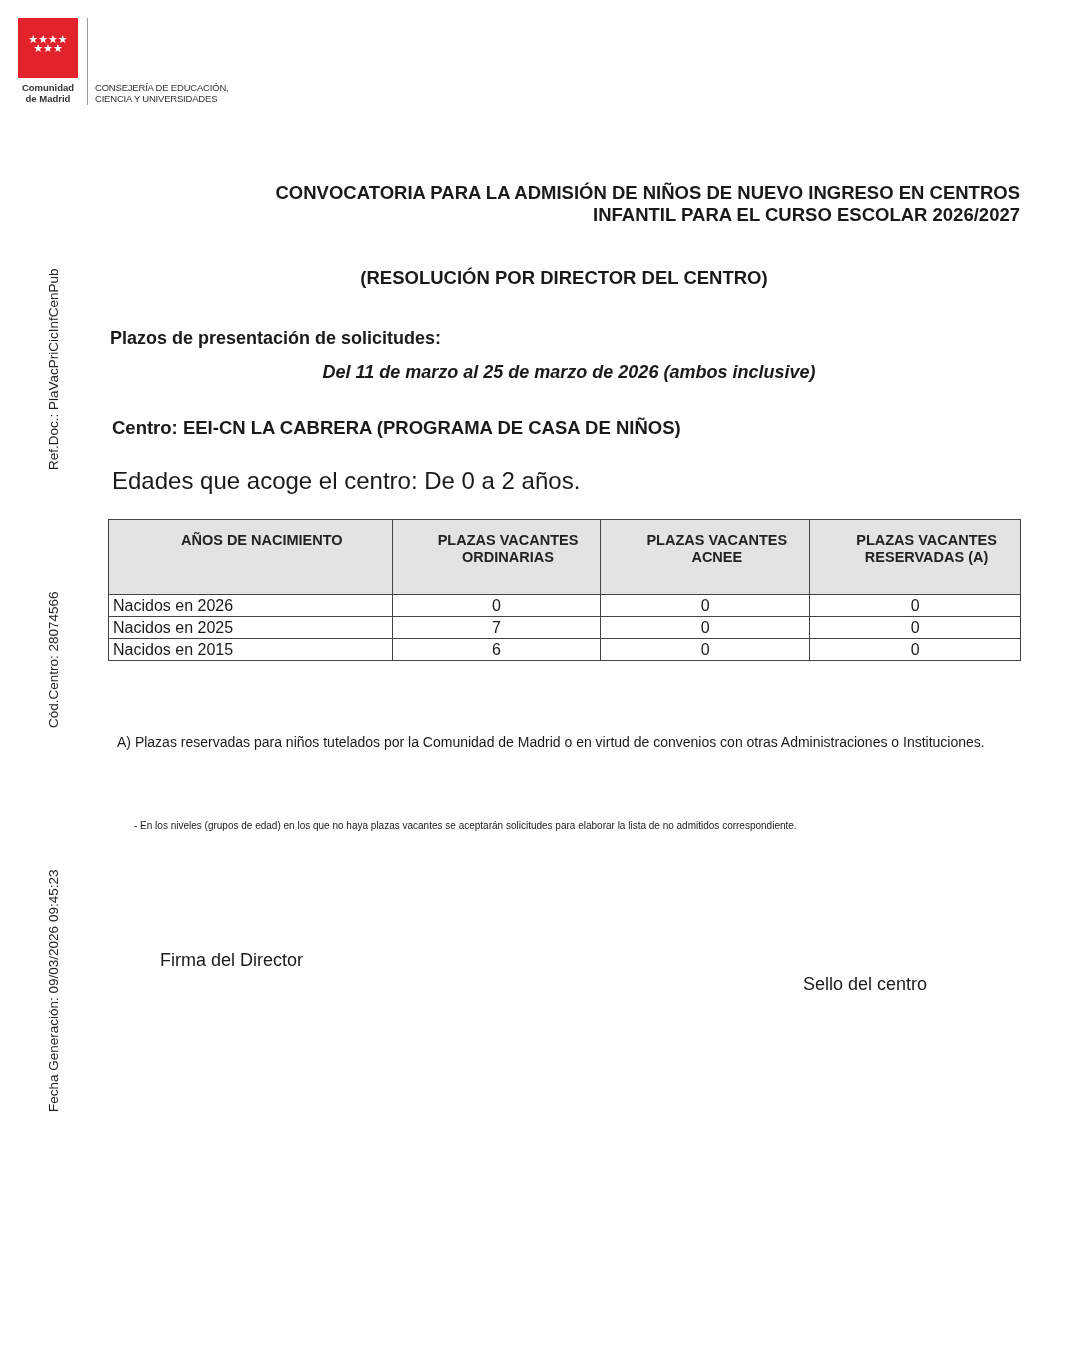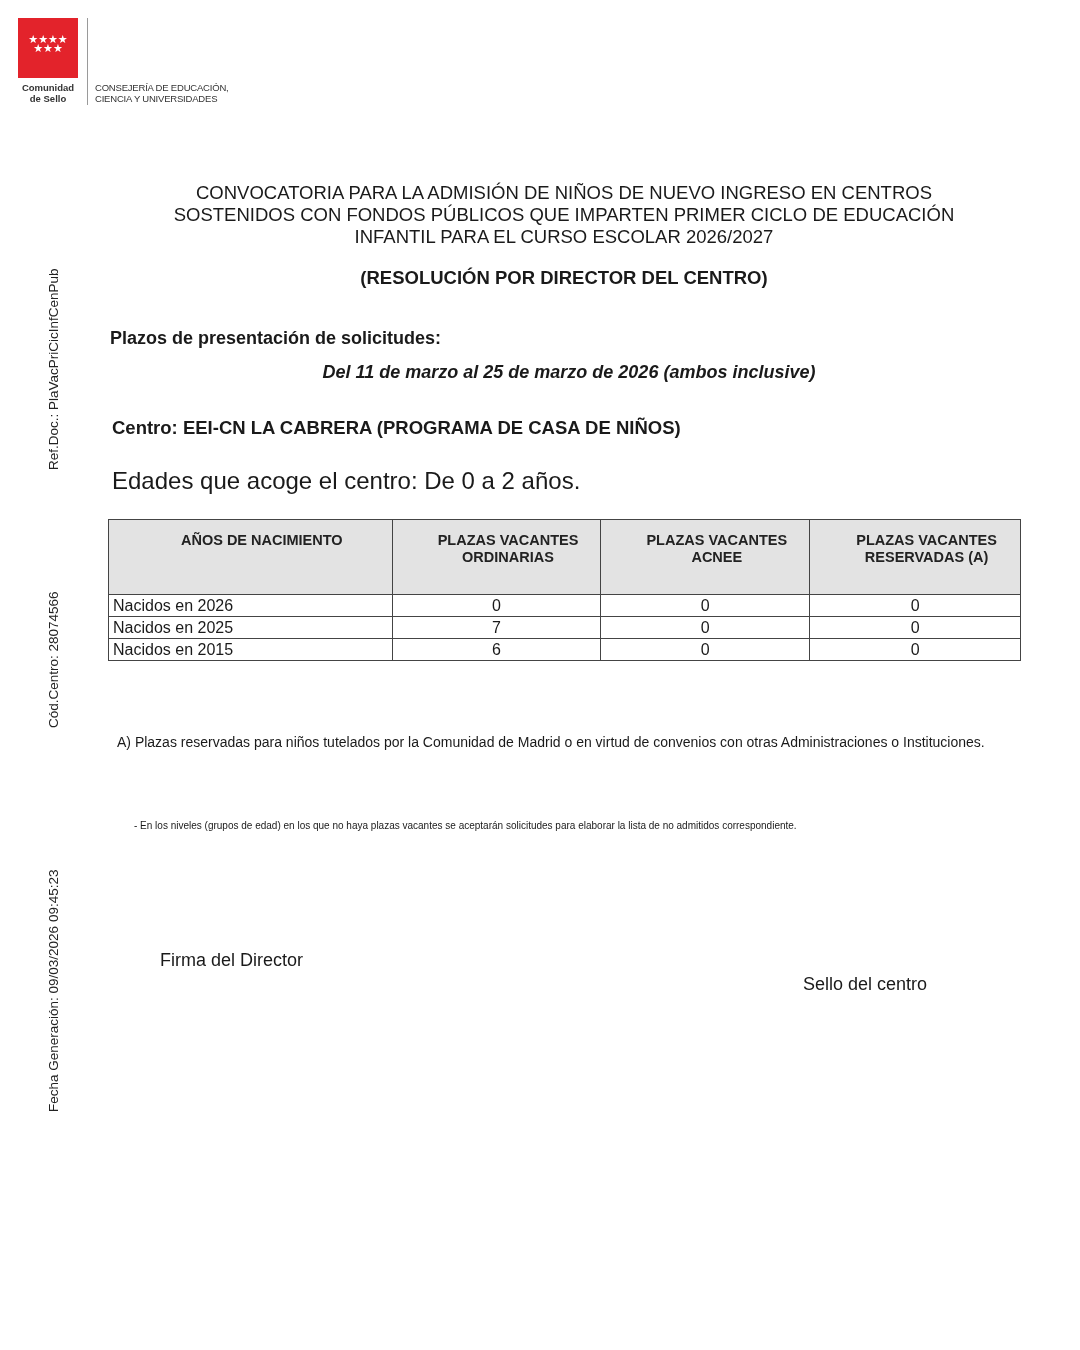--- a/index.html
+++ b/index.html
@@ -15,22 +15,22 @@
   .logo-divider { position: absolute; left: 87px; top: 18px; width: 1px; height: 87px; background: #9a9a9a; }
   .logo-dept { position: absolute; left: 95px; top: 83px; font-size: 9.5px; line-height: 10.5px; color: #333; letter-spacing: -0.2px; }
 
   
   .side { position: absolute; font-size: 13.5px; color: #222; white-space: nowrap;
           transform-origin: left top; transform: rotate(-90deg); }
   .side-ref { left: 46px; top: 470px; }
   .side-cod { left: 46px; top: 728px; }
   .side-fecha { left: 46px; top: 1112px; }
 
-  .title { position: absolute; left: 108px; width: 912px; top: 182px; text-align: center;
-           font-weight: normal; font-size: 18.5px; line-height: 22px; color: #1a1a1a; }
+  .title { position: absolute; left: 108px; width: 912px; top: 182px; text-align: right;
+           font-weight: bold; font-size: 18.5px; line-height: 22px; color: #1a1a1a; }
   .subtitle { position: absolute; left: 108px; width: 912px; top: 267px; text-align: center;
               font-weight: bold; font-size: 18.5px; color: #1a1a1a; }
   .plazos-label { position: absolute; left: 110px; top: 328px; font-weight: bold; font-size: 18px; }
   .plazos-range { position: absolute; left: 108px; width: 912px; top: 362px; text-align: center;
                   font-weight: bold; font-size: 18px; padding-left: 10px; box-sizing: border-box; font-style: italic; }
   .centro { position: absolute; left: 112px; top: 417px; font-weight: bold; font-size: 18.5px; }
   .edades { position: absolute; left: 112px; top: 467px; font-size: 24px; }
 
   table.vac { position: absolute; left: 108px; top: 519px; width: 913px; border-collapse: collapse; }
   table.vac th, table.vac td { border: 1.5px solid #444; padding-left: 24px; }
@@ -50,35 +50,34 @@
 <body>
 
 <div class="logo-square">
   <div class="logo-stars">
     <div>★★★★</div>
       <div>★★★</div>
   </div>
 </div>
 <div class="logo-name">
   <div>Comunidad</div>
-  <div>de Sello</div>
+  <div>de Madrid</div>
 </div>
 <div class="logo-divider"></div>
 <div class="logo-dept">
   <div>CONSEJERÍA DE EDUCACIÓN,</div>
   <div>CIENCIA Y UNIVERSIDADES</div>
 </div>
 
 <div class="side side-ref">Ref.Doc.: PlaVacPriCicInfCenPub</div>
 <div class="side side-cod">Cód.Centro: 28074566</div>
 <div class="side side-fecha">Fecha Generación: 09/03/2026 09:45:23</div>
 
 <div class="title">
   <div>CONVOCATORIA PARA LA ADMISIÓN DE NIÑOS DE NUEVO INGRESO EN CENTROS</div>
-  <div>SOSTENIDOS CON FONDOS PÚBLICOS QUE IMPARTEN PRIMER CICLO DE EDUCACIÓN</div>
   <div>INFANTIL PARA EL CURSO ESCOLAR 2026/2027</div>
 </div>
 <div class="subtitle">(RESOLUCIÓN POR DIRECTOR DEL CENTRO)</div>
 
 <div class="plazos-label">Plazos de presentación de solicitudes:</div>
 <div class="plazos-range">Del 11 de marzo al 25 de marzo de 2026 (ambos inclusive)</div>
 <div class="centro">Centro: EEI-CN LA CABRERA (PROGRAMA DE CASA DE NIÑOS)</div>
 <div class="edades">Edades que acoge el centro: De 0 a 2 años.</div>
 
 <table class="vac">

